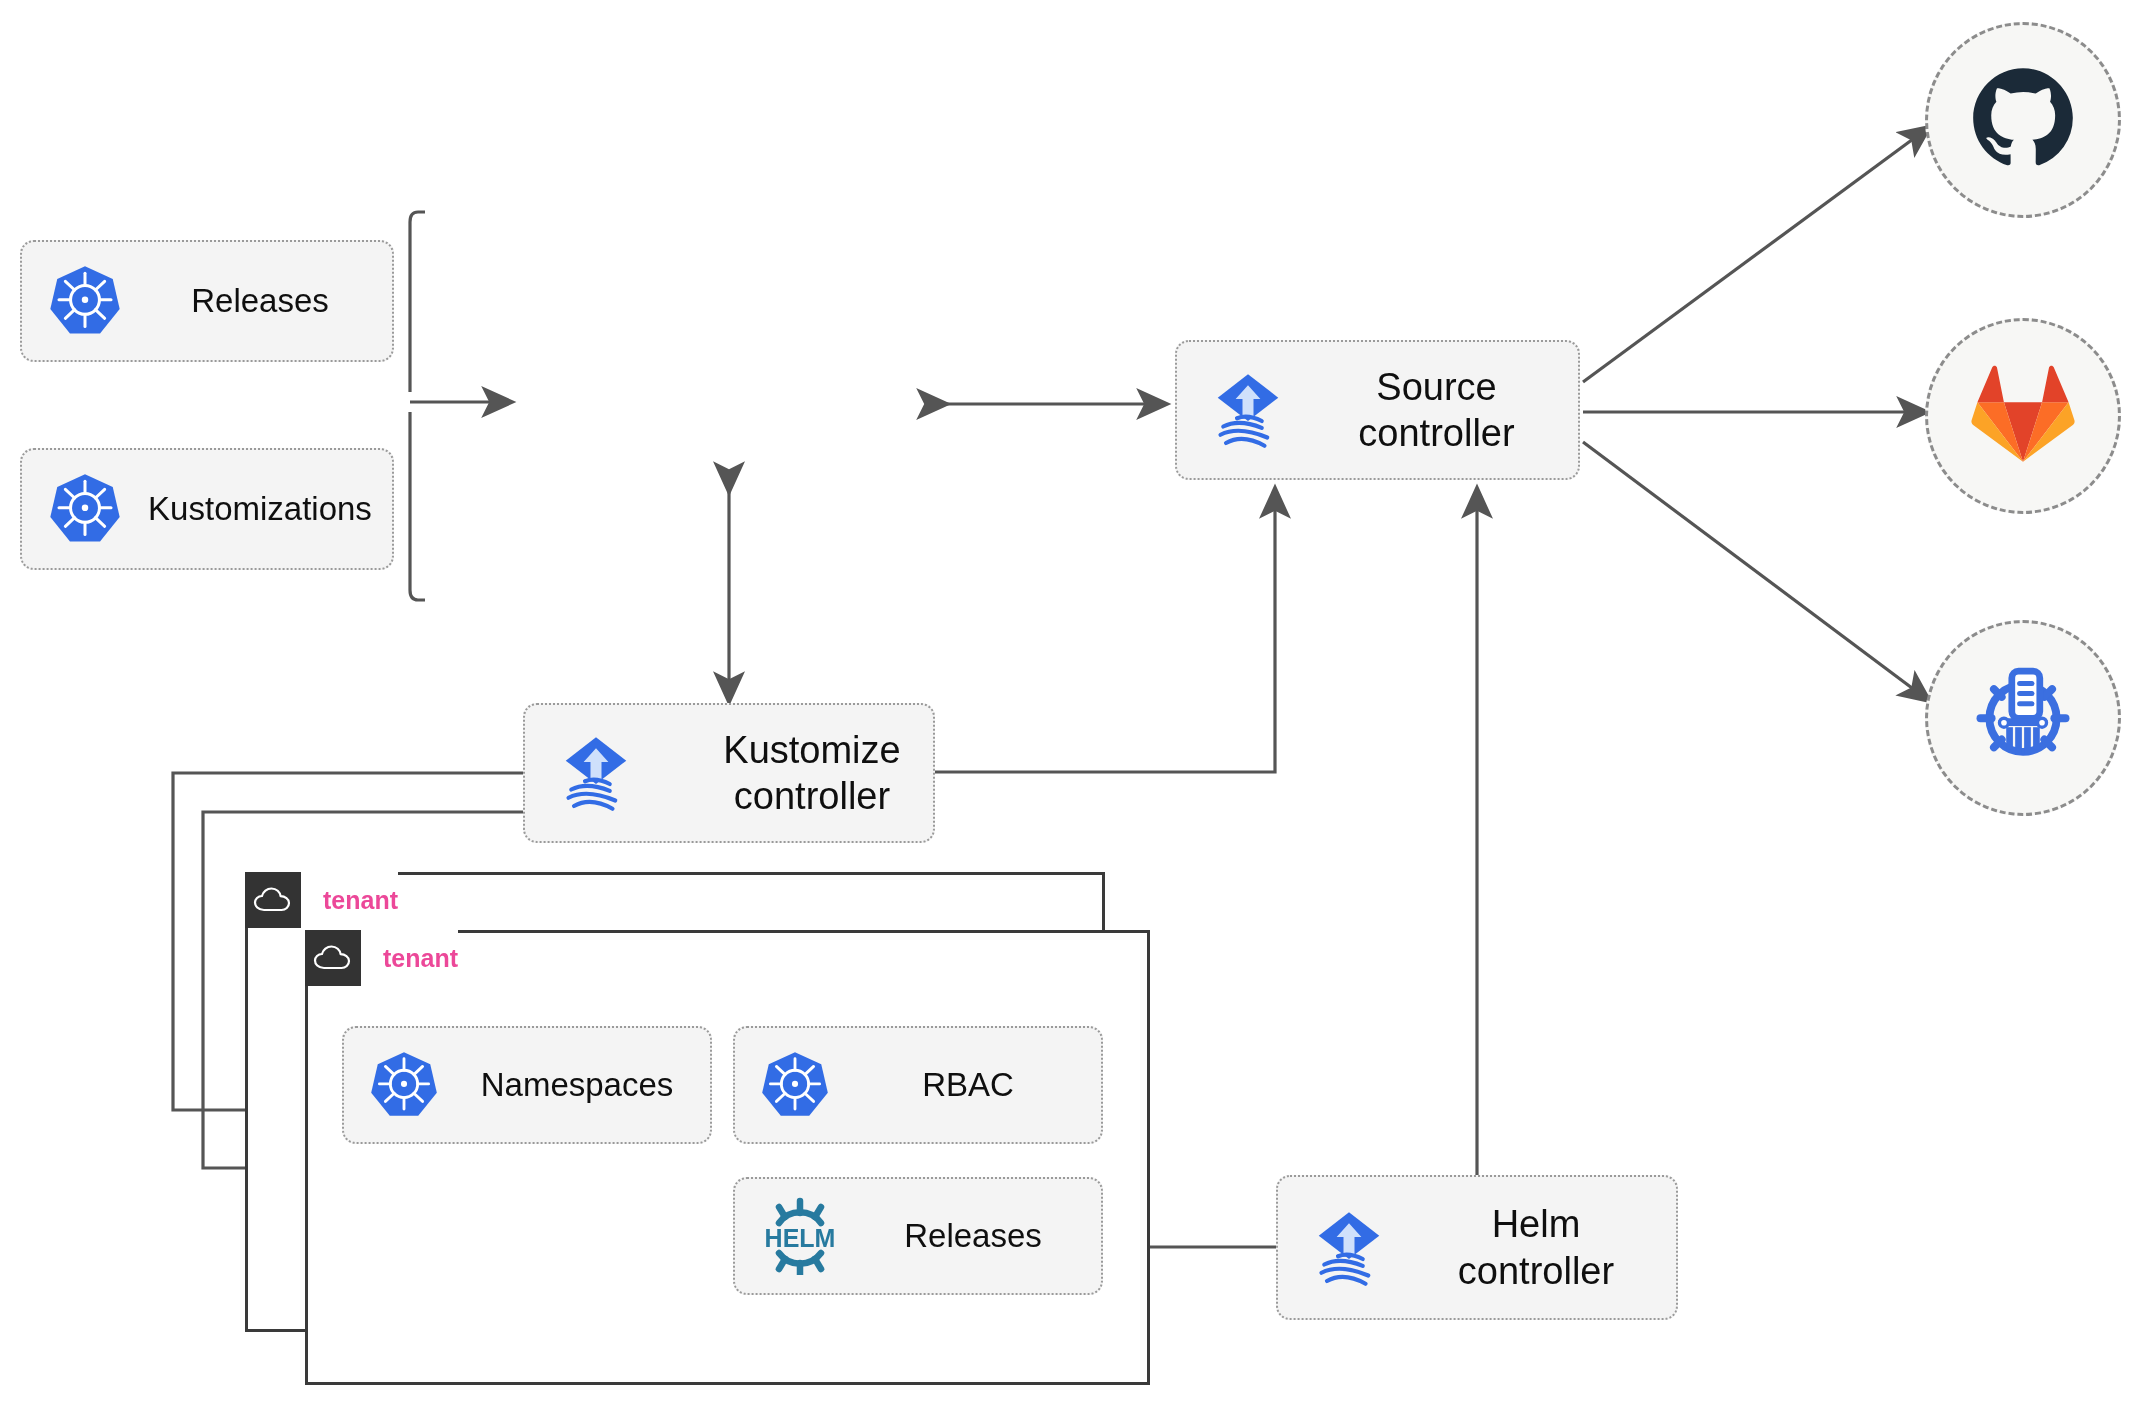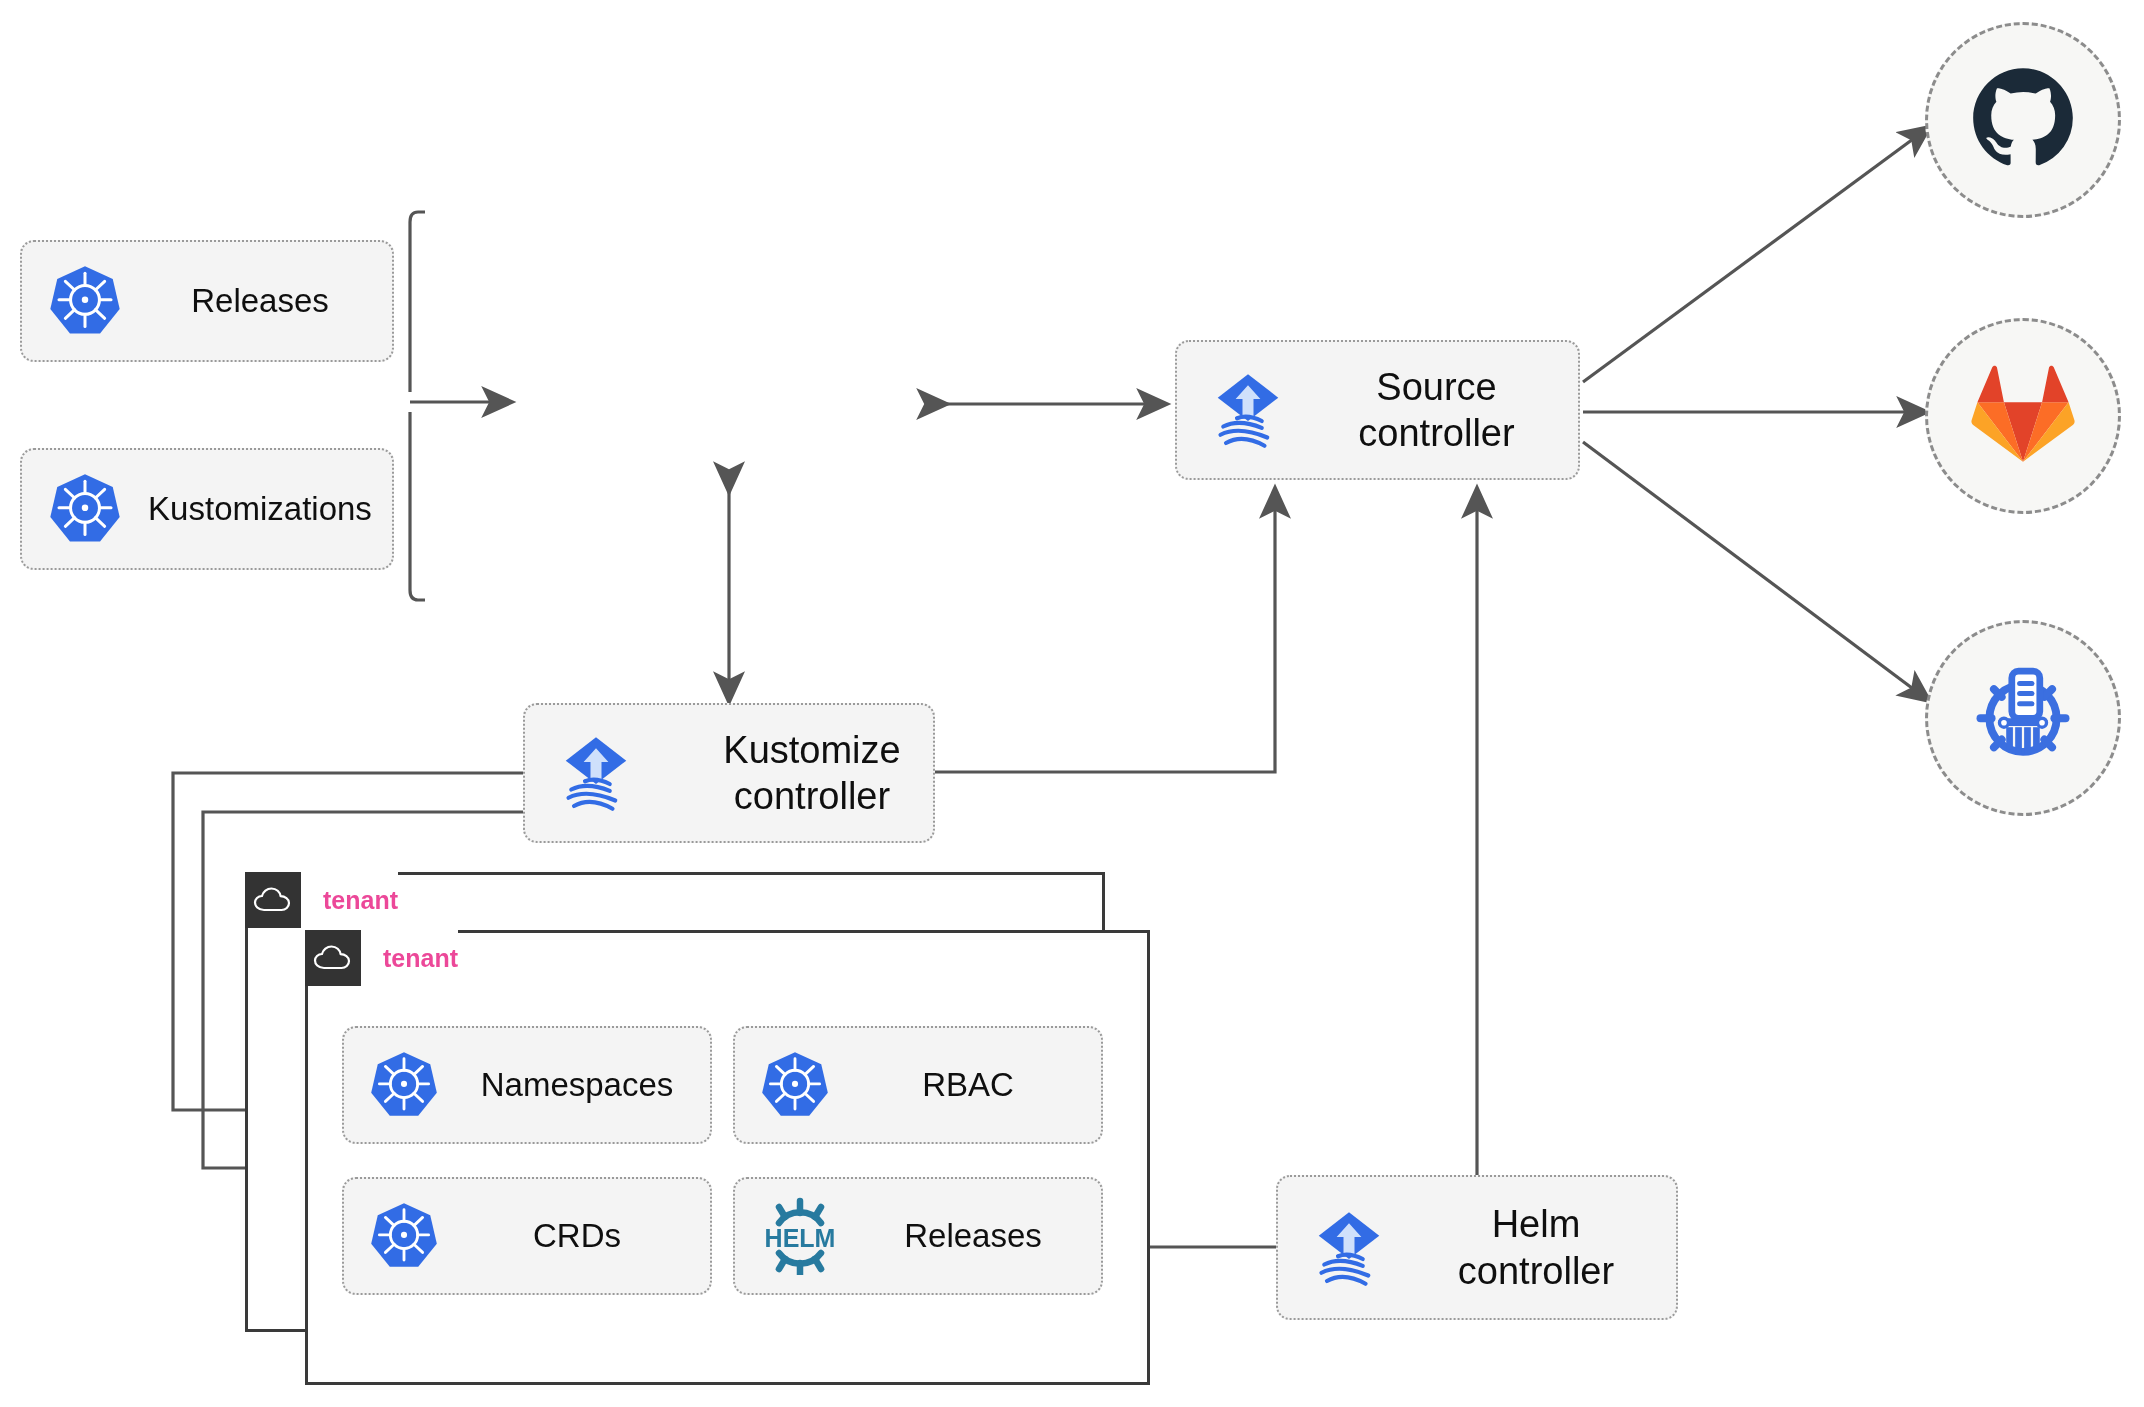--- a/index.html
+++ b/index.html
@@ -216,40 +216,20 @@
           <line x1="15" y1="15" x2="23" y2="22.5"></line>
             <line x1="41" y1="39.5" x2="49" y2="47"></line>
           <line x1="49" y1="15" x2="41" y2="22.5"></line>
             <line x1="23" y1="39.5" x2="15" y2="47"></line>
         </g>
       </svg>
     </span>
     <span class="lbl bigtxt">Namespaces</span>
   </div>
 
-  <div class="node" style="left:342px;top:1177px;width:370px;height:118px;padding:0 10px;">
-    <span class="ico" style="width:100px;">
-      <svg width="70" height="70" viewBox="0 0 64 64">
-        <path d="M32 2 L56 13 L62 39 L45 60 L19 60 L2 39 L8 13 Z" fill="#326CE5"></path>
-        <g fill="none" stroke="#ffffff" stroke-width="2.6" stroke-linecap="round">
-          <circle cx="32" cy="31" r="12.5"></circle>
-          <circle cx="32" cy="31" r="2.8" fill="#ffffff" stroke="none"></circle>
-          <line x1="32" y1="8" x2="32" y2="18.5"></line>
-            <line x1="32" y1="43.5" x2="32" y2="54"></line>
-          <line x1="9.5" y1="31" x2="19.5" y2="31"></line>
-            <line x1="44.5" y1="31" x2="54.5" y2="31"></line>
-          <line x1="15" y1="15" x2="23" y2="22.5"></line>
-            <line x1="41" y1="39.5" x2="49" y2="47"></line>
-          <line x1="49" y1="15" x2="41" y2="22.5"></line>
-            <line x1="23" y1="39.5" x2="15" y2="47"></line>
-        </g>
-      </svg>
-    </span>
-    <span class="lbl bigtxt">CRDs</span>
-  </div>
 
   <div class="node" style="left:733px;top:1177px;width:370px;height:118px;padding:0 10px;">
     <span class="ico" style="width:110px;">
       <svg width="86" height="78" viewBox="0 0 86 78">
         <g stroke="#277A9F" stroke-width="6.5" fill="none" stroke-linecap="round">
           <path d="M22 26 A26 26 0 0 1 64 26"></path>
           <path d="M22 56 A26 26 0 0 0 64 56"></path>
           <line x1="43" y1="4" x2="43" y2="16"></line>
           <line x1="43" y1="66" x2="43" y2="78"></line>
           <line x1="22" y1="10" x2="28" y2="20"></line>

